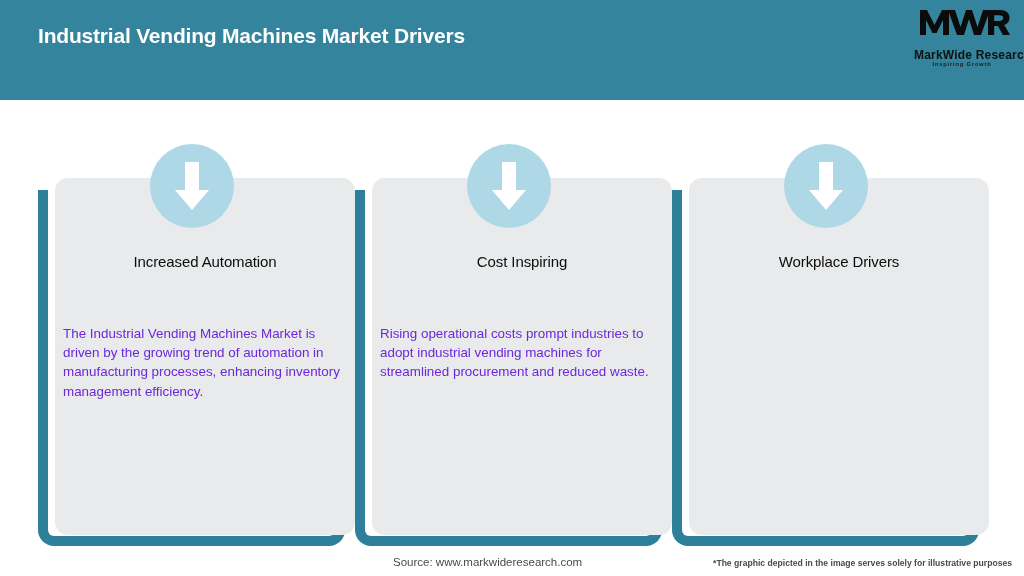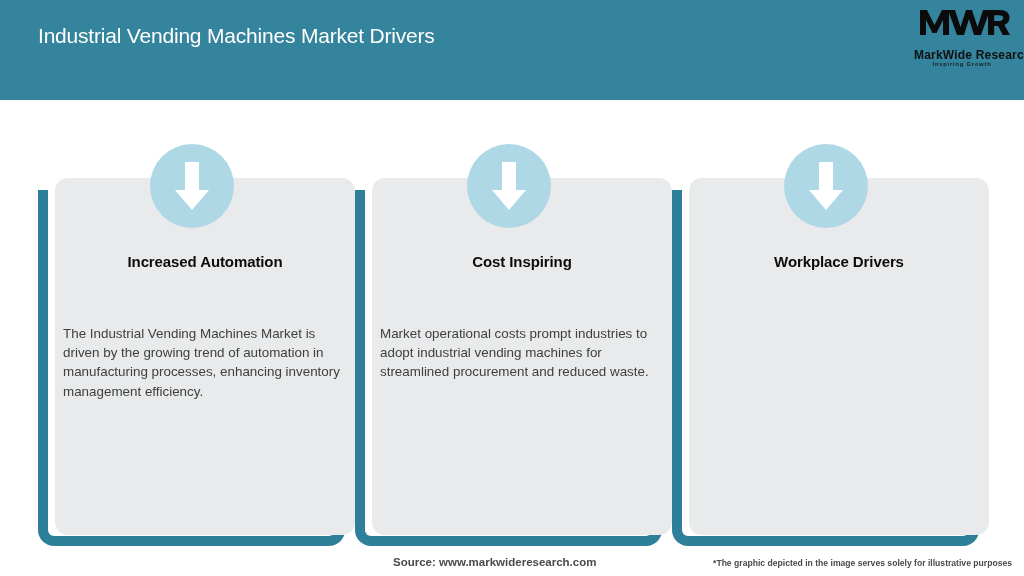--- a/index.html
+++ b/index.html
@@ -23,21 +23,21 @@
     top: 0;
     width: 1024px;
     height: 100px;
     background: #33849c;
   }
   .header-title {
     position: absolute;
     left: 38px;
     top: 24px;
     font-size: 21px;
-    font-weight: normal;
+    font-weight: bold;
     color: #ffffff;
     letter-spacing: -0.2px;
     white-space: nowrap;
   }
 
   
   .logo {
     position: absolute;
     right: 14px;
     top: 8px;
@@ -145,42 +145,42 @@
   }
   .badge svg { display: block; }
 
   .card-title {
     position: absolute;
     left: 8px;
     right: 8px;
     top: 75px;
     text-align: center;
     font-size: 15px;
-    font-weight: bold;
+    font-weight: normal;
     color: #0c0c0c;
     letter-spacing: -0.1px;
   }
   .card-body {
     position: absolute;
     left: 8px;
     right: 14px;
     top: 146px;
     font-size: 13.4px;
     line-height: 19.2px;
-    color: #404040;
+    color: #6d28d9;
     text-align: left;
   }
 
   
   .footer-source {
     position: absolute;
     left: 393px;
     top: 556px;
     font-size: 11.5px;
-    font-weight: bold;
+    font-weight: normal;
     color: #4a4a4a;
     white-space: nowrap;
   }
   .footer-note {
     position: absolute;
     right: 12px;
     top: 558px;
     font-size: 8.6px;
     font-weight: bold;
     color: #4a4a4a;
@@ -224,21 +224,21 @@
       <svg width="84" height="84" viewBox="0 0 84 84" xmlns="http://www.w3.org/2000/svg" aria-hidden="true">
         <path d="M35 18 L49 18 L49 46 L59 46 L42 66 L25 46 L35 46 Z" fill="#ffffff"></path>
       </svg>
     </div>
   </div>
 
   <div class="card-wrap c1">
     <div class="card-backing"></div>
     <div class="card">
       <div class="card-title">Cost Inspiring</div>
-      <div class="card-body">Market operational costs prompt industries to adopt industrial vending machines for streamlined procurement and reduced waste.</div>
+      <div class="card-body">Rising operational costs prompt industries to adopt industrial vending machines for streamlined procurement and reduced waste.</div>
     </div>
     <div class="badge">
       <svg width="84" height="84" viewBox="0 0 84 84" xmlns="http://www.w3.org/2000/svg" aria-hidden="true">
         <path d="M35 18 L49 18 L49 46 L59 46 L42 66 L25 46 L35 46 Z" fill="#ffffff"></path>
       </svg>
     </div>
   </div>
 
   <div class="card-wrap c2">
     <div class="card-backing"></div>

